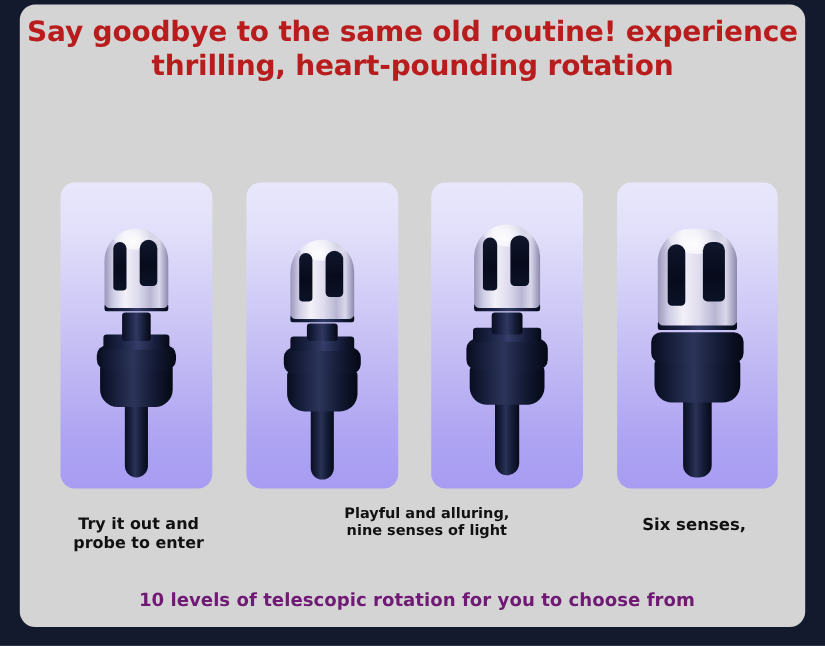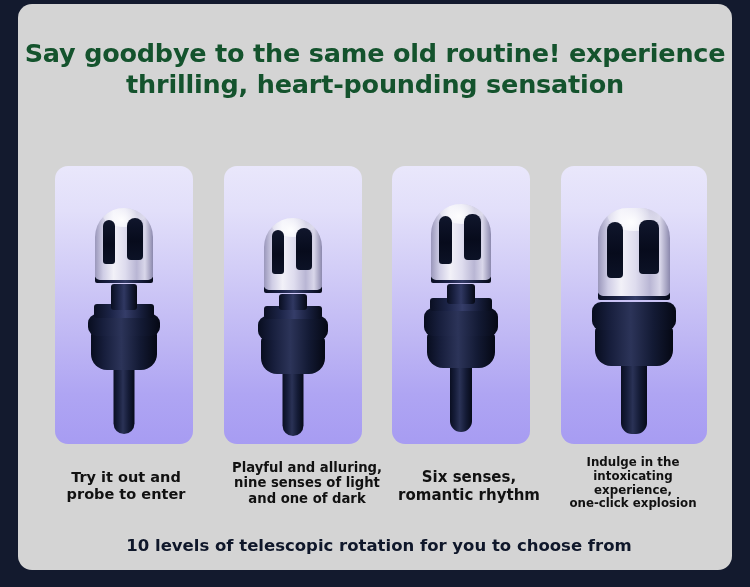--- a/index.html
+++ b/index.html
@@ -33,24 +33,24 @@
     background: #d4d4d4;
     border-radius: 14px;
     box-sizing: border-box;
     overflow: hidden;
   }
 
   
   #headline {
     position: absolute;
     left: 0;
-    top: 34px;
+    top: 10px;
     width: 714px;
     text-align: center;
-    color: #14532d;
+    color: #b91c1c;
     font-family: "DejaVu Sans", sans-serif;
     font-weight: bold;
     font-size: 25.5px;
     line-height: 1.23;
     letter-spacing: -0.2px;
     padding: 0 6px;
     box-sizing: border-box;
   }
   #headline .hl-line {
     display: block;
@@ -200,38 +200,38 @@
   .caption.c4 { font-size: 11.8px; padding-top: 4px;  width: 160px; margin-right: -6px; }
   .caption span { display: block; white-space: nowrap; }
 
   
   #footer-note {
     position: absolute;
     left: 0;
     top: 532px;
     width: 674px;
     text-align: center;
-    color: #0f172a;
+    color: #701a75;
     font-family: "DejaVu Sans", sans-serif;
     font-weight: bold;
     font-size: 16.5px;
     padding-left: 48px;
     box-sizing: border-box;
   }
 </style>
 </head>
 <body>
 
 <div id="banner">
 
   <div id="content-card">
 
     <div id="headline">
       <span class="hl-line l1">Say goodbye to the same old routine! experience</span>
-      <span class="hl-line l3">thrilling, heart-pounding sensation</span>
+      <span class="hl-line l3">thrilling, heart-pounding rotation</span>
     </div>
 
     <div id="panel-row">
 
       <div class="panel p1">
         <div class="product">
           <div class="prod-shaft" style="top:196px;height:72px;width:21px;"></div>
           <div class="prod-flange f-wide" style="top:164px;height:40px;width:66px;"></div>
           <div class="prod-flange" style="top:148px;height:22px;width:72px;"></div>
           <div class="prod-collar" style="top:138px;height:14px;width:60px;"></div>
@@ -290,30 +290,22 @@
     </div>
 
     <div id="caption-row">
       <div class="caption c1">
         <span>Try it out and</span>
         <span>probe to enter</span>
       </div>
       <div class="caption c2">
         <span>Playful and alluring,</span>
         <span>nine senses of light</span>
-        <span>and one of dark</span>
       </div>
       <div class="caption c3">
         <span>Six senses,</span>
-        <span>romantic rhythm</span>
-      </div>
-      <div class="caption c4">
-        <span>Indulge in the</span>
-        <span>intoxicating</span>
-        <span>experience,</span>
-        <span>one-click explosion</span>
       </div>
     </div>
 
     <div id="footer-note">10 levels of telescopic rotation for you to choose from</div>
 
   </div>
 </div>
 
 </body></html>

